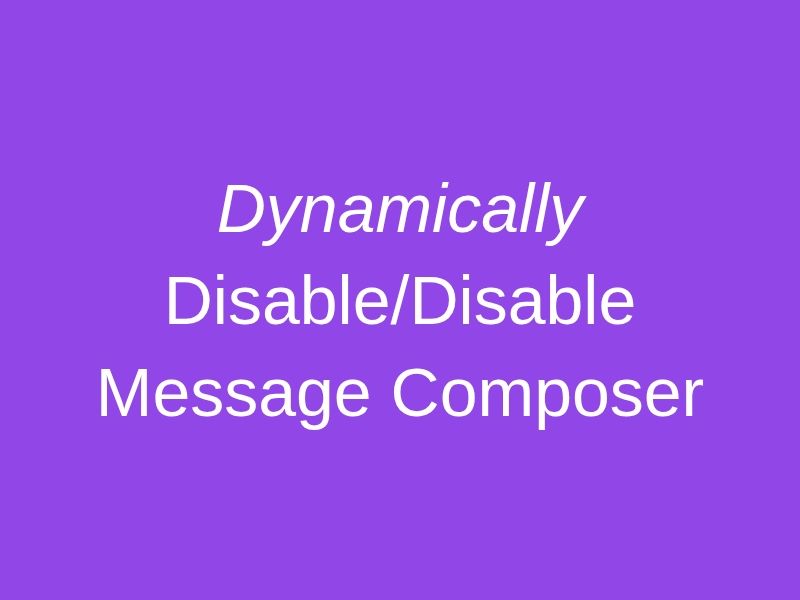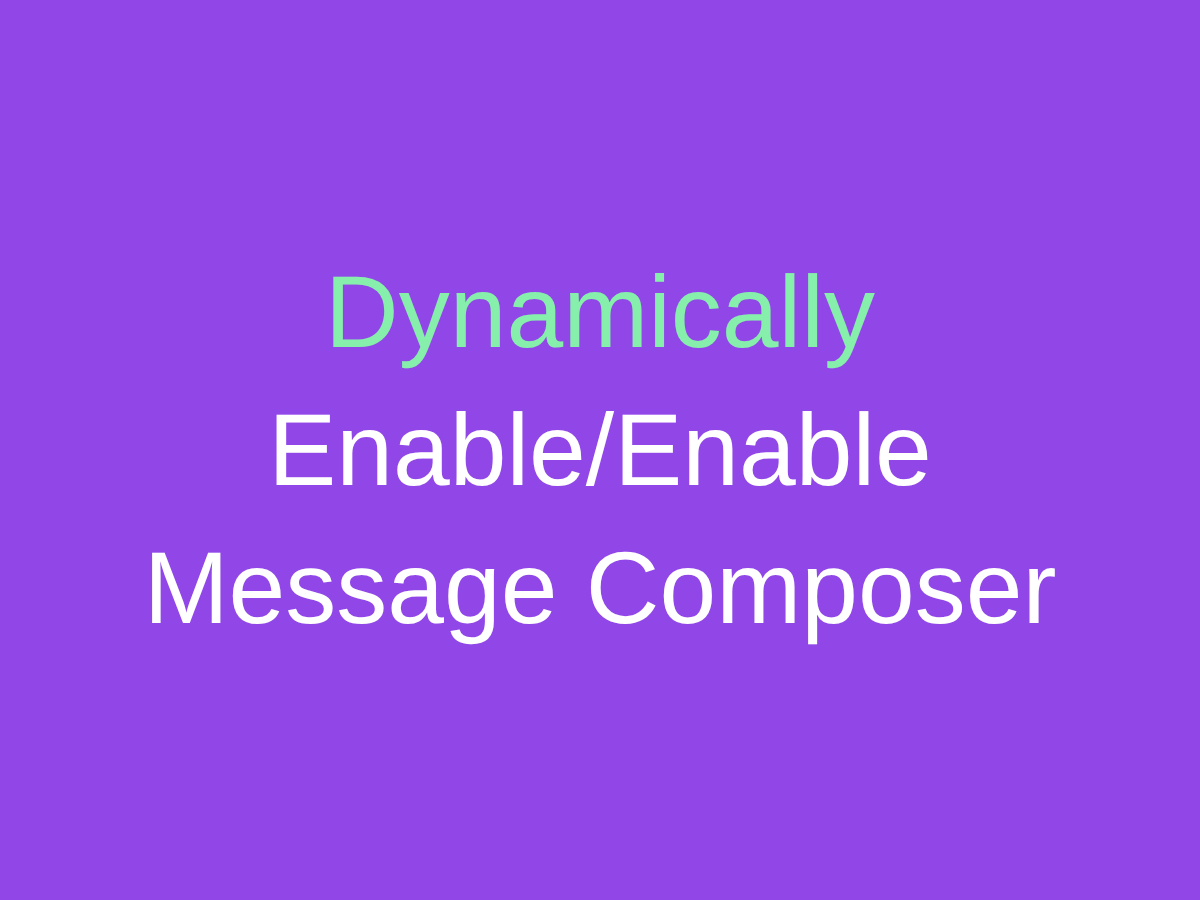--- a/index.html
+++ b/index.html
@@ -47,20 +47,20 @@
     -webkit-font-smoothing: antialiased;
   }
 </style>
 </head>
 <body>
 
 <div class="slide-canvas" style="background-color: rgb(145, 71, 232);">
 
   <div class="title-block">
 
-    <span class="title-line" style="color: #86efac;">Dynamically</span>
+    <span class="title-line" style="color: #ffffff; font-style: italic;">Dynamically</span>
 
-    <span class="title-line" style="color: rgb(255, 255, 255);">Enable/Enable</span>
+    <span class="title-line" style="color: rgb(255, 255, 255);">Disable/Disable</span>
 
     <span class="title-line" style="color: rgb(255, 255, 255); text-align: center;">Message Composer</span>
 
   </div>
 </div>
 
 </body></html>

